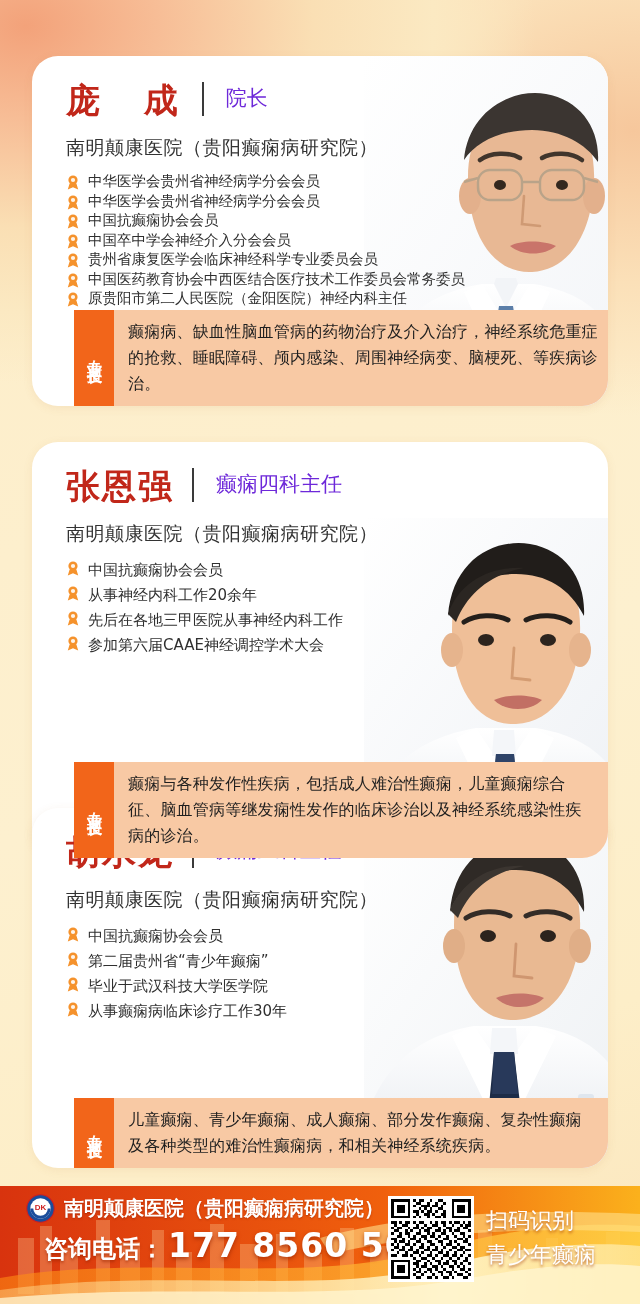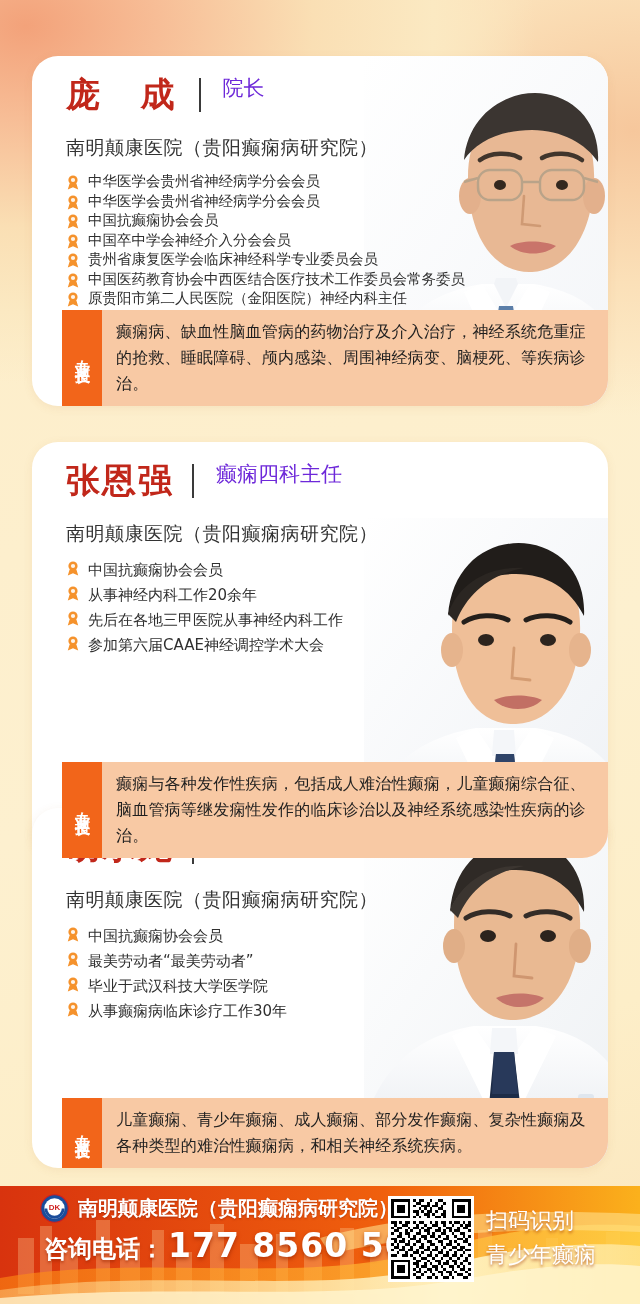--- a/index.html
+++ b/index.html
@@ -23,21 +23,21 @@
   }
   #card0{top:56px;height:350px;}
   #card1{top:442px;height:416px;}
   #card2{top:808px;height:360px;}
 
   .photo{ position:absolute; right:0; bottom:0; width:250px; height:100%; overflow:hidden; }
   .photo svg{ position:absolute; right:-6px; bottom:0; }
 
   .info{ position:relative; z-index:3; padding:22px 0 0 34px; }
 
-  .nameline{ display:flex; align-items:flex-start; gap:8px; height:44px;font-family:Liberation Serif, serif; }
+  .nameline{ display:flex; align-items:center; gap:8px; height:44px; }
   .dname{
     font-size:34px; font-weight:bold; color:#c1271a; letter-spacing:2px;
     line-height:1; white-space:nowrap;
   }
   #card0 .dname{ letter-spacing:16px; }
   .divider{ width:2px; height:34px; background:#3a3a3a; margin:0 14px 2px 10px; }
   #card0 .divider{ margin-left:0; }
   .dtitle{ font-size:21px; color:#6d28d9; line-height:1; padding-bottom:3px; white-space:nowrap; }
 
   .hospital{ font-size:19px; color:#333; margin-top:13px; letter-spacing:.5px; white-space:nowrap; }
@@ -45,21 +45,21 @@
   .creds{ list-style:none; margin-top:11px; }
   .creds li{
     font-size:14.5px; color:#2f2f2f; line-height:19.5px;
     padding-left:22px; position:relative; white-space:nowrap;
   }
   #card1 .creds li,#card2 .creds li{ font-size:15px; line-height:25px; }
   .medal{ position:absolute; left:0; top:3px; width:14px; height:15px; }
 
   
   .spec{
-    position:absolute; left:0; right:0; bottom:0;
+    position:absolute; left:12px; right:0; bottom:0;
     display:flex; align-items:stretch; z-index:4;
   }
   .spec-tag{
     position:relative; flex:0 0 40px; margin-left:30px;
     background:#f2651a; color:#fff;
     font-size:15px; font-weight:bold; letter-spacing:3px;
     display:flex; align-items:center; justify-content:center;
     writing-mode:vertical-rl; text-orientation:upright;
     padding:6px 0 14px 0;
   }
@@ -75,21 +75,21 @@
   }
   #card0 .spec-body{ padding-right:10px; }
 
   
   .footer{
     position:absolute; left:0; bottom:0; width:640px; height:118px;
     background:linear-gradient(100deg,#ef3b11 0%,#f04810 30%,#f25d0c 52%,#f79413 72%,#fcc022 88%,#fdd64a 100%);
     overflow:hidden;
   }
   .footer .wave{ position:absolute; left:0; bottom:0; width:640px; height:118px; }
-  .f-row1{ position:absolute; left:40px; top:8px; display:flex; align-items:center; gap:9px; z-index:4;}
+  .f-row1{ position:absolute; left:26px; top:8px; display:flex; align-items:center; gap:9px; z-index:4;}
   .logo{ width:29px; height:29px; }
   .f-hosp{
     font-size:20px; font-weight:bold; color:#fff;
     text-shadow:0 1px 2px rgba(140,30,0,.55); white-space:nowrap;
   }
   .f-row2{ position:absolute; left:44px; top:40px; display:flex; align-items:baseline; z-index:4;}
   .f-label{
     font-size:24px; font-weight:bold; color:#fff;
     text-shadow:0 2px 3px rgba(150,35,0,.6); white-space:nowrap;
   }
@@ -316,21 +316,21 @@
       <ul class="creds" id="creds2">
           <li><svg class="medal" viewBox="0 0 14 15">
               <circle cx="7" cy="5" r="4.6" fill="#f5922c"></circle>
               <circle cx="7" cy="5" r="2.1" fill="#fff" opacity=".9"></circle>
               <path d="M3.6 8.6 L1.8 14.6 L7 12.2 L12.2 14.6 L10.4 8.6 Z" fill="#f5922c"></path>
             </svg><span>中国抗癫痫协会会员</span></li>
           <li><svg class="medal" viewBox="0 0 14 15">
               <circle cx="7" cy="5" r="4.6" fill="#f5922c"></circle>
               <circle cx="7" cy="5" r="2.1" fill="#fff" opacity=".9"></circle>
               <path d="M3.6 8.6 L1.8 14.6 L7 12.2 L12.2 14.6 L10.4 8.6 Z" fill="#f5922c"></path>
-            </svg><span>最美劳动者“最美劳动者”</span></li>
+            </svg><span>第二届贵州省“青少年癫痫”</span></li>
           <li><svg class="medal" viewBox="0 0 14 15">
               <circle cx="7" cy="5" r="4.6" fill="#f5922c"></circle>
               <circle cx="7" cy="5" r="2.1" fill="#fff" opacity=".9"></circle>
               <path d="M3.6 8.6 L1.8 14.6 L7 12.2 L12.2 14.6 L10.4 8.6 Z" fill="#f5922c"></path>
             </svg><span>毕业于武汉科技大学医学院</span></li>
           <li><svg class="medal" viewBox="0 0 14 15">
               <circle cx="7" cy="5" r="4.6" fill="#f5922c"></circle>
               <circle cx="7" cy="5" r="2.1" fill="#fff" opacity=".9"></circle>
               <path d="M3.6 8.6 L1.8 14.6 L7 12.2 L12.2 14.6 L10.4 8.6 Z" fill="#f5922c"></path>
             </svg><span>从事癫痫病临床诊疗工作30年</span></li>

